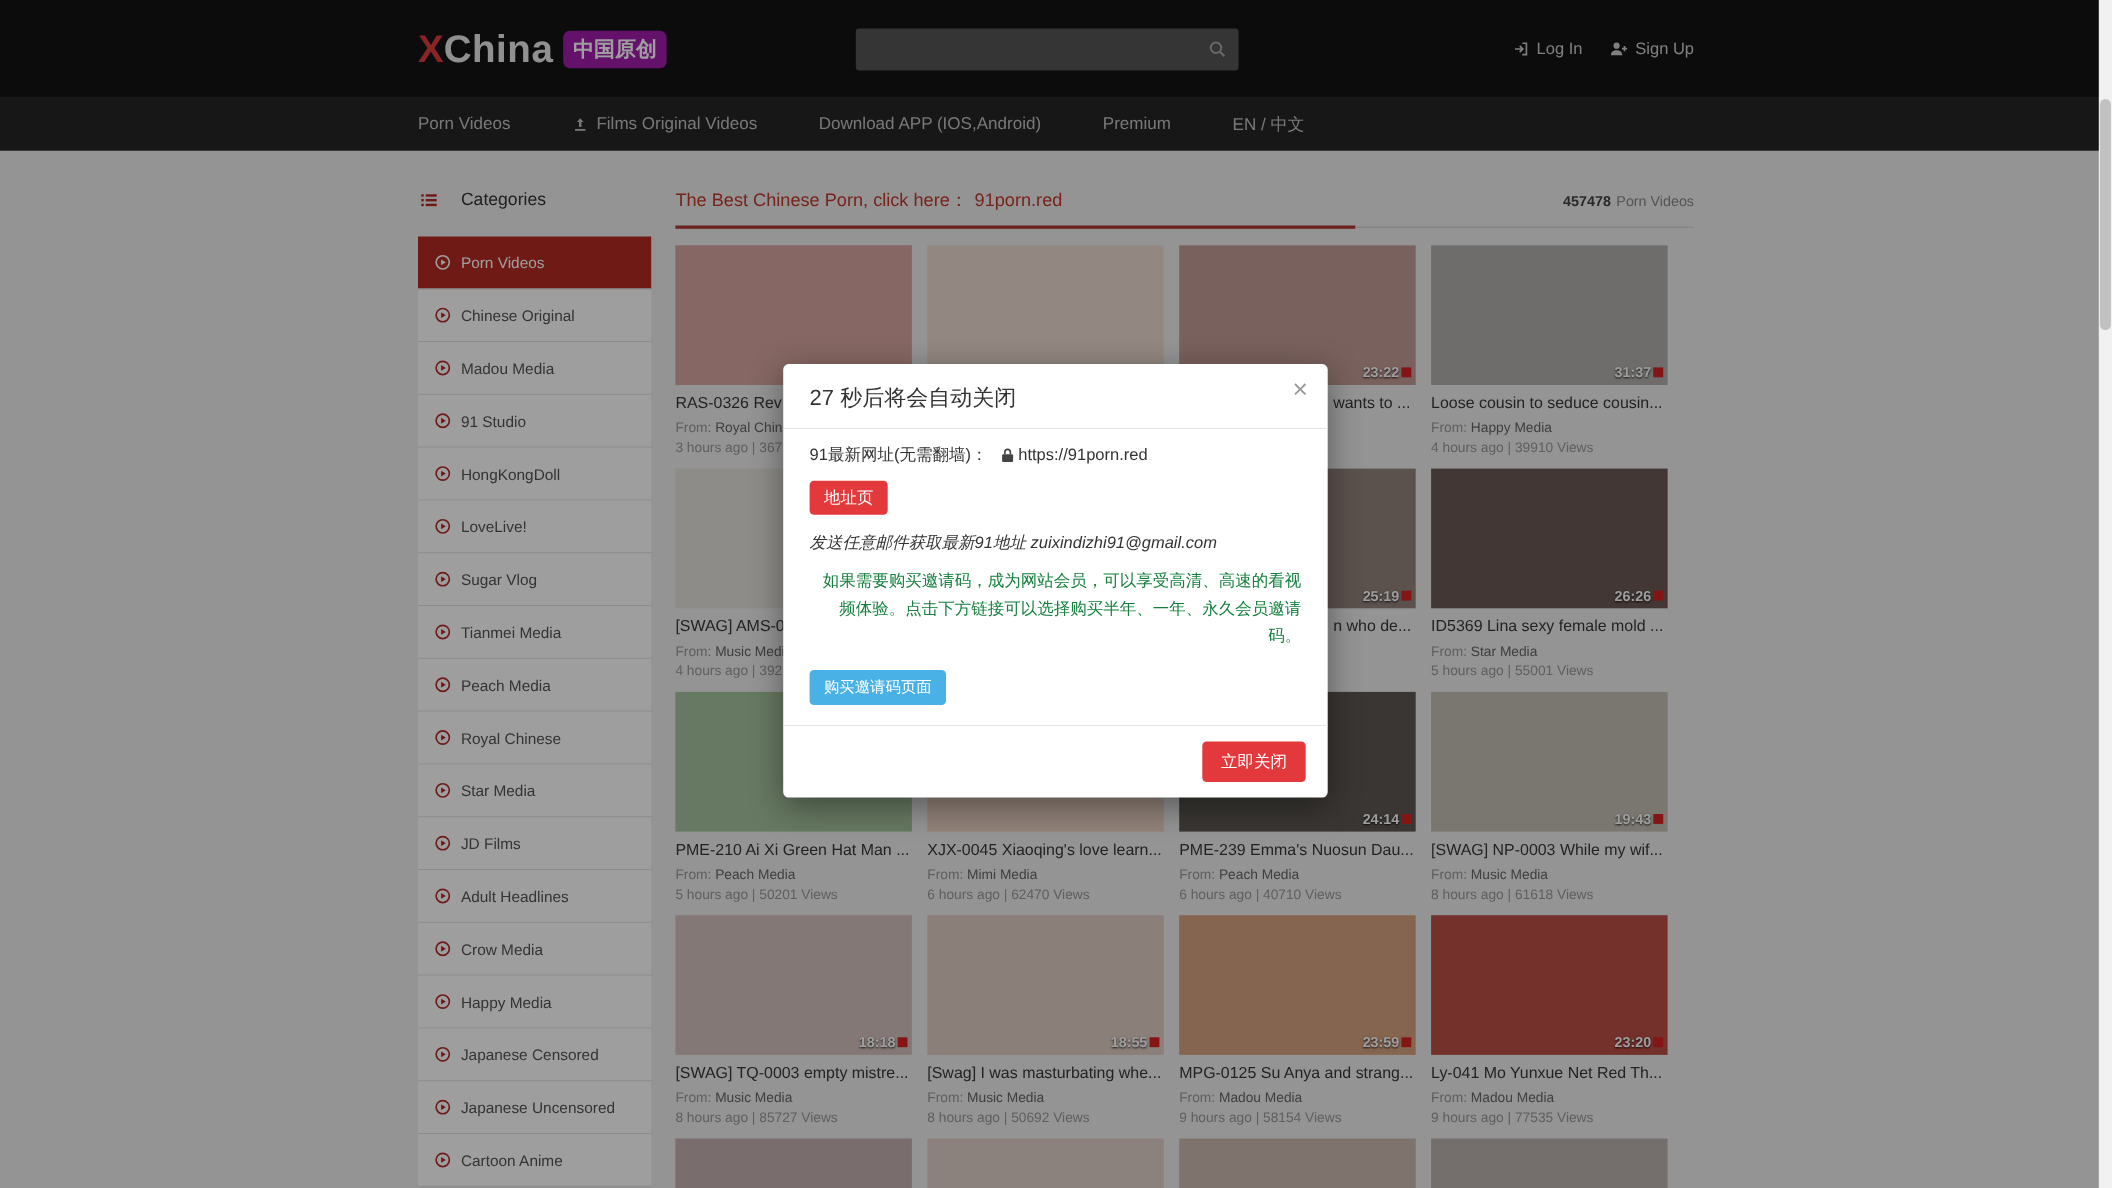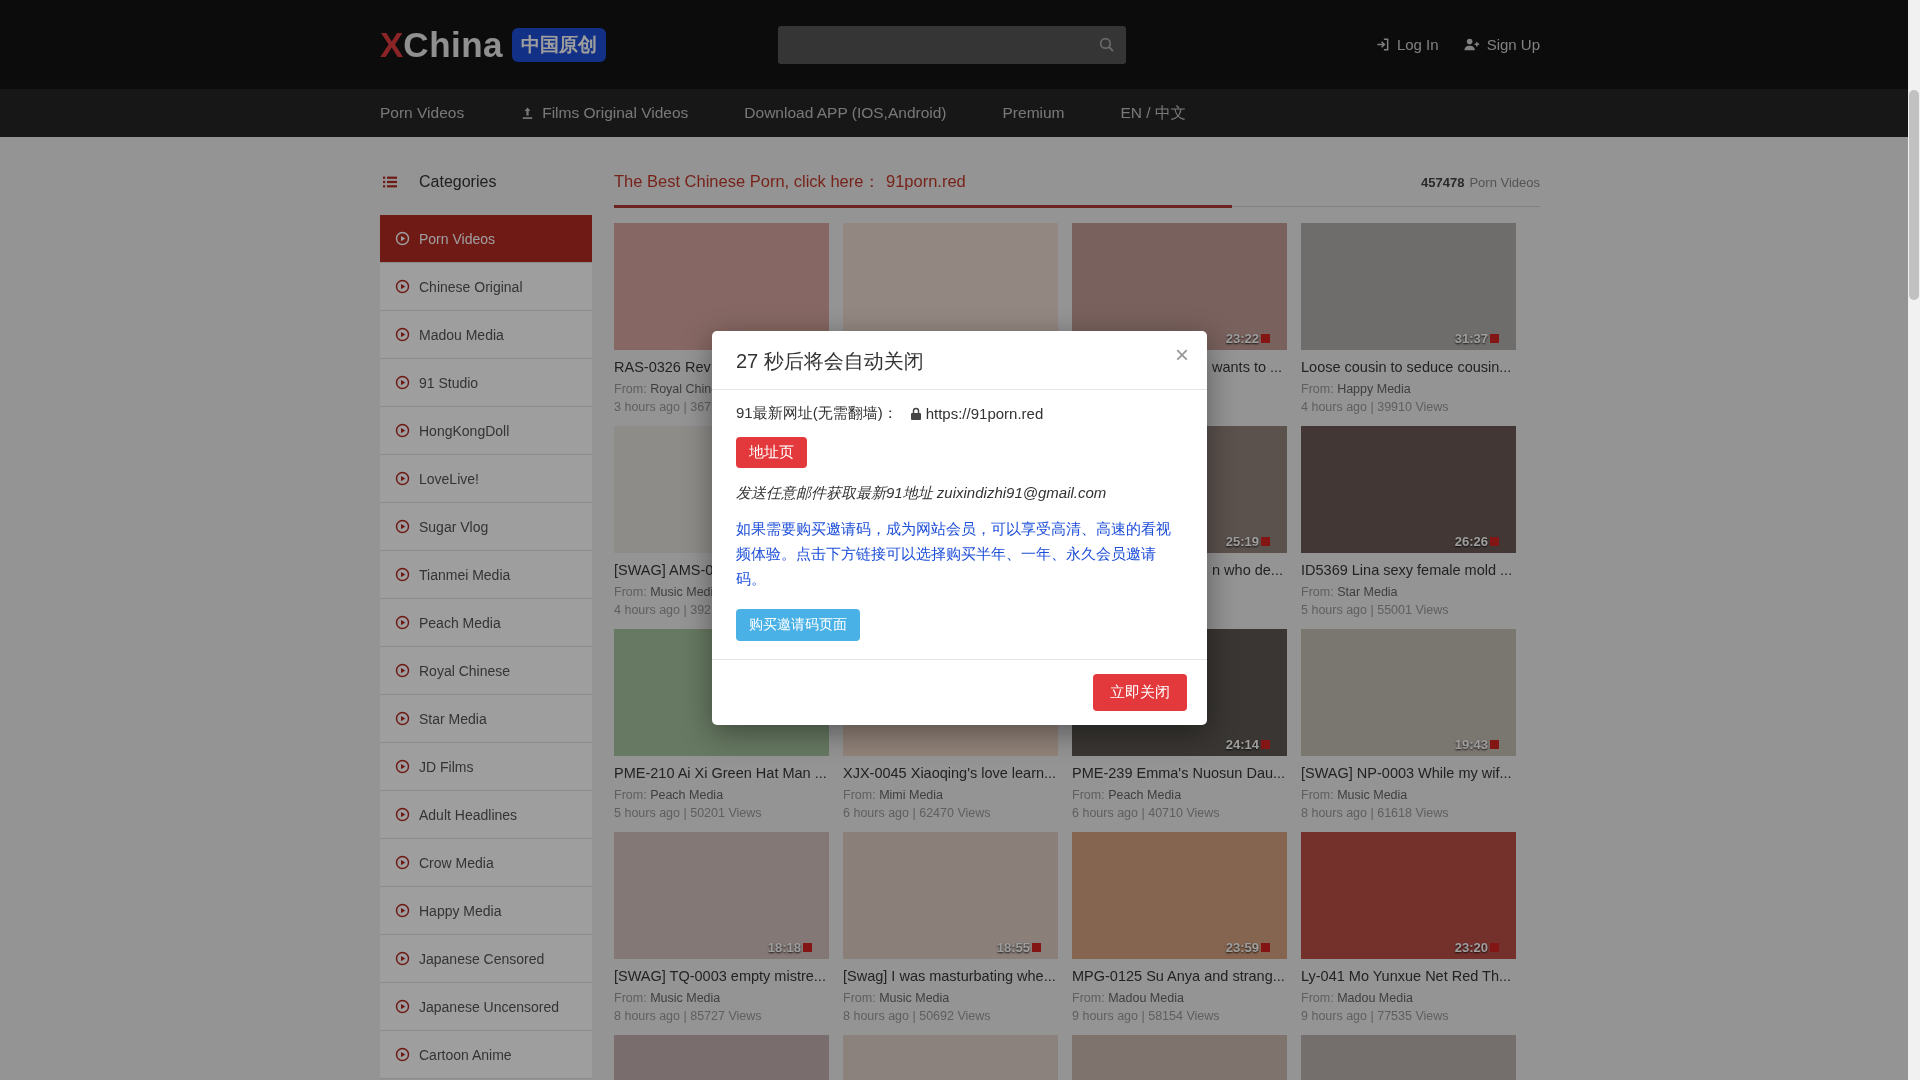--- a/index.html
+++ b/index.html
@@ -9,21 +9,21 @@
     font-family:"Liberation Sans","DejaVu Sans",sans-serif;
   }
   a{text-decoration:none;cursor:pointer;}
 
   
   .header{height:89px;background:#141414;}
   .header-inner{width:1160px;margin:0 auto;height:100%;display:flex;align-items:center;}
   .logo{display:flex;align-items:center;gap:9px;cursor:pointer;}
   .logo-x{color:#e03a3e;font-size:35px;font-weight:bold;}
   .logo-name{color:#e8e8e8;font-size:35px;font-weight:bold;letter-spacing:.5px;}
-  .logo-badge{background:#1d4ed8;color:#fff;font-size:19px;font-weight:bold;padding:4px 9px;border-radius:6px;}
+  .logo-badge{background:#a21caf;color:#fff;font-size:19px;font-weight:bold;padding:4px 9px;border-radius:6px;}
   .search-box{margin-left:172px;width:348px;height:38px;background:#565656;border-radius:3px;display:flex;align-items:center;}
   .search-box input{flex:1;background:transparent;border:none;outline:none;color:#eee;font-size:14px;padding:0 12px;height:100%;}
   .search-btn{width:40px;height:100%;display:flex;align-items:center;justify-content:center;cursor:pointer;}
   .auth{margin-left:auto;display:flex;align-items:center;gap:24px;}
   .auth a{color:#cfcfcf;font-size:15px;display:flex;align-items:center;gap:7px;}
 
   
   .nav{height:48px;background:#262626;}
   .nav-inner{width:1160px;margin:0 auto;height:100%;display:flex;align-items:center;gap:56px;}
   .nav a{color:#c2c2c2;font-size:15.5px;display:flex;align-items:center;gap:7px;}
@@ -42,39 +42,39 @@
   .banner{position:relative;display:flex;align-items:baseline;border-bottom:1px solid #cfcfcf;padding-bottom:13px;}
   .banner::after{content:"";position:absolute;left:0;bottom:-2px;width:618px;height:3px;background:#b03a34;}
   .banner-text{color:#c0392b;font-size:16.5px;}
   .banner-link{color:#c0392b;font-size:16.5px;margin-left:6px;}
   .banner-count{margin-left:auto;font-size:13px;color:#888;}
   .banner-count b{color:#444;font-weight:bold;margin-right:5px;}
 
   .video-grid{display:grid;grid-template-columns:repeat(4,215px);column-gap:14px;row-gap:11px;margin-top:16px;}
   .card{width:215px;cursor:pointer;}
   .thumb{height:127px;position:relative;background:#ccc;}
-  .dur{position:absolute;right:17px;bottom:4px;display:flex;align-items:center;gap:2px;color:#fff;font-size:13px;font-weight:bold;text-shadow:0 1px 2px rgba(0,0,0,.85);}
+  .dur{position:absolute;right:4px;bottom:4px;display:flex;align-items:center;gap:2px;color:#fff;font-size:13px;font-weight:bold;text-shadow:0 1px 2px rgba(0,0,0,.85);}
   .dur-mark{display:inline-block;width:9px;height:9px;background:#d42222;}
   .v-title{margin-top:9px;font-size:14.5px;line-height:17px;color:#383838;white-space:nowrap;overflow:hidden;}
   .v-title.offset{padding-left:140px;}
   .v-from{margin-top:6px;font-size:12.5px;line-height:15px;color:#999;white-space:nowrap;overflow:hidden;}
   .v-src{color:#666;}
   .v-meta{margin-top:3px;font-size:12.5px;line-height:15px;color:#999;white-space:nowrap;overflow:hidden;}
 
   
   .backdrop{position:absolute;inset:0;background:rgba(0,0,0,.38);z-index:10;}
   .modal{position:absolute;left:712px;top:331px;width:495px;background:#fff;border-radius:5px;z-index:20;box-shadow:0 8px 30px rgba(0,0,0,.4);}
   .modal-header{position:relative;padding:17px 24px 14px;border-bottom:1px solid #e5e5e5;font-size:20px;color:#333;}
   .modal-close{position:absolute;top:12px;right:18px;font-size:24px;color:#999;cursor:pointer;line-height:1;}
   .modal-body{padding:14px 24px 18px;font-size:15px;color:#333;}
   .url-line{display:flex;align-items:center;gap:4px;}
   .url-label{margin-right:8px;}
   .addr-btn{display:inline-block;margin:14px 0 4px;background:#e4393c;color:#fff;padding:6px 13px;border-radius:4px;font-size:15px;cursor:pointer;}
   .email-line{margin:12px 0 14px;font-style:italic;}
-  .para{line-height:1.65;color:#1d4ed8;margin:0 0 18px;}
+  .para{line-height:1.65;color:#15803d;margin:0 0 18px;text-align:right;}
   .buy-btn{display:inline-block;background:#49b1e6;color:#fff;padding:7px 13px;border-radius:4px;font-size:14px;cursor:pointer;}
   .modal-footer{border-top:1px solid #e5e5e5;padding:14px 20px;text-align:right;}
   .close-now-btn{display:inline-block;background:#e4393c;color:#ffffff;padding:9px 17px;border-radius:4px;font-size:15px;cursor:pointer;}
 
   
   .scrollbar{position:absolute;right:0;top:0;width:12px;height:1080px;background:#f1f1f1;z-index:30;}
   .scroll-thumb{position:absolute;top:90px;left:1px;width:10px;height:210px;background:#c1c1c1;border-radius:5px;cursor:pointer;}
 </style>
 </head>
 <body>

